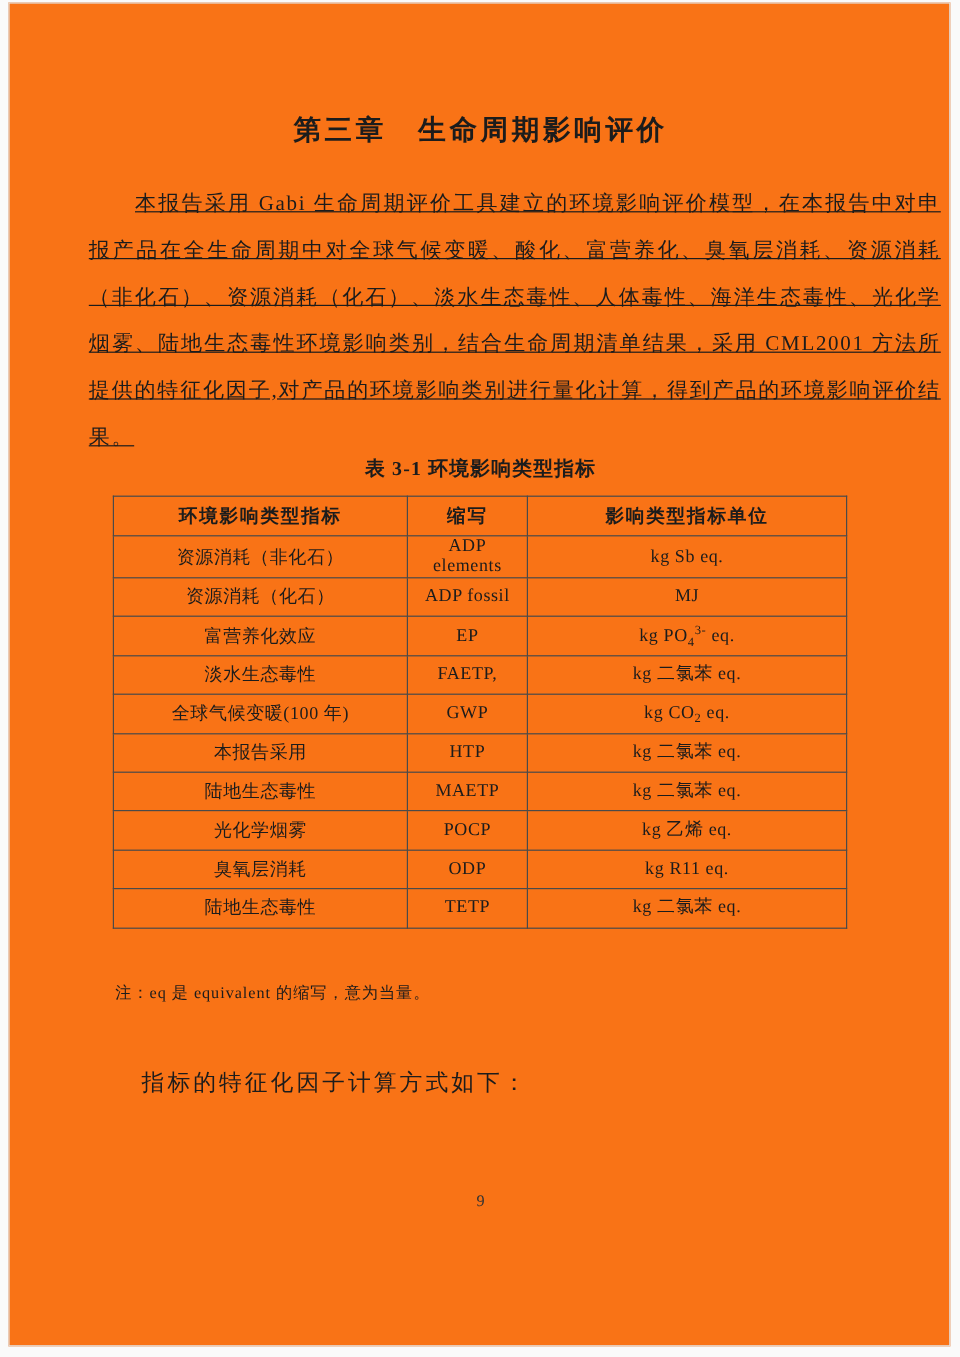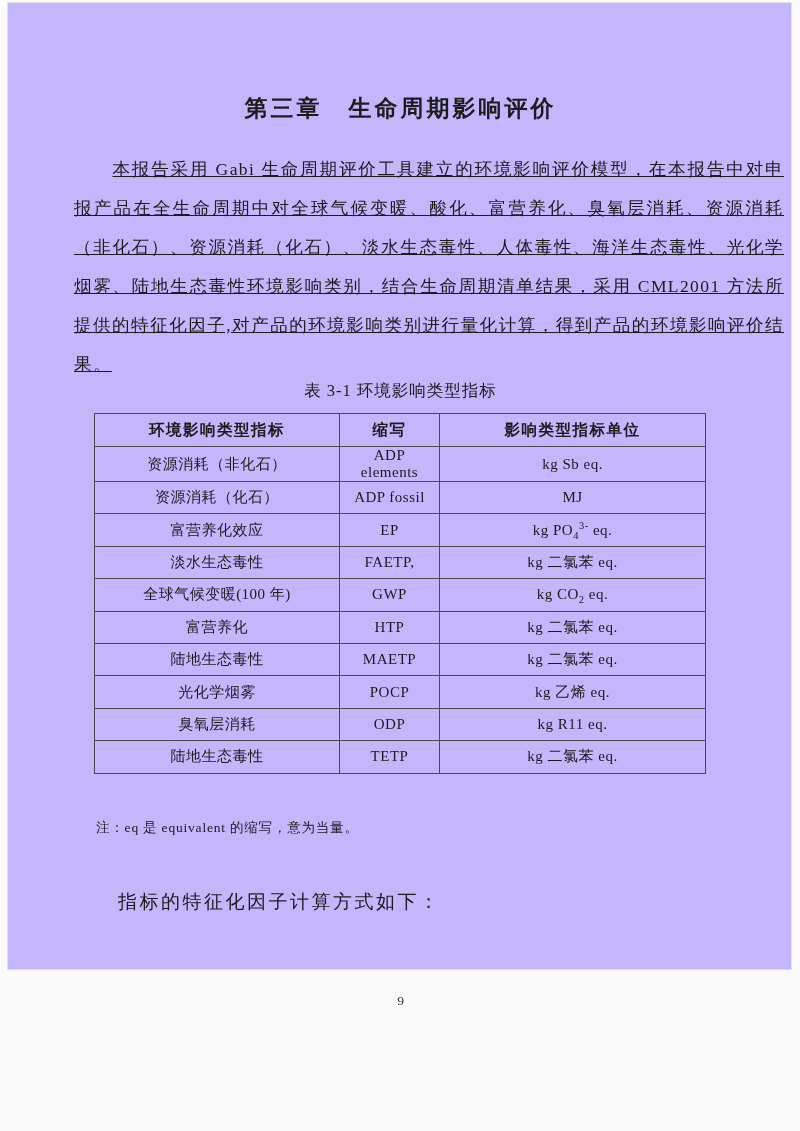--- a/index.html
+++ b/index.html
@@ -3,35 +3,35 @@
 <meta charset="utf-8">
 <style>
   html,body{margin:0;padding:0;}
   body{
     width:800px;height:1131px;position:relative;
     background:#fafafa;
     font-family:"Liberation Serif","DejaVu Serif",serif;
     color:#1c1c1c;
   }
   .page{
-    position:absolute;left:7px;top:2px;width:785px;height:968px;
-    background:#c4b5fd;border:1px solid #e2e2e2;box-sizing:border-box;
+    position:absolute;left:7px;top:2px;width:785px;height:1120px;
+    background:#f97316;border:1px solid #e2e2e2;box-sizing:border-box;
   }
   .chapter-title{
     position:absolute;top:90px;left:0;width:785px;
     text-align:center;font-size:23px;font-weight:bold;letter-spacing:3px;
   }
   .intro{
     position:absolute;left:66px;top:147px;width:710px;
     font-size:17.5px;line-height:39px;letter-spacing:1.4px;
     text-align:justify;text-indent:2.2em;margin:0;text-decoration:underline;
   }
   .caption{
     position:absolute;top:377px;left:0;width:785px;
-    text-align:center;font-size:16.5px;font-weight:normal;letter-spacing:1px;
+    text-align:center;font-size:16.5px;font-weight:bold;letter-spacing:1px;
   }
   table.impact{
     position:absolute;left:86px;top:410px;width:611px;
     border-collapse:collapse;table-layout:fixed;
   }
   table.impact th,table.impact td{
     border:1px solid #4a4a4a;text-align:center;vertical-align:middle;
     padding:0 4px;overflow:hidden;
   }
   table.impact th{
@@ -107,21 +107,21 @@
         <td>淡水生态毒性</td>
         <td>FAETP,</td>
         <td><span>kg 二氯苯 eq.</span><sub></sub><sup></sup><span></span></td>
       </tr>
       <tr>
         <td>全球气候变暖(100 年)</td>
         <td>GWP</td>
         <td><span>kg CO</span><sub>2</sub><sup></sup><span> eq.</span></td>
       </tr>
       <tr>
-        <td>富营养化</td>
+        <td>本报告采用</td>
         <td>HTP</td>
         <td><span>kg 二氯苯 eq.</span><sub></sub><sup></sup><span></span></td>
       </tr>
       <tr>
         <td>陆地生态毒性</td>
         <td>MAETP</td>
         <td><span>kg 二氯苯 eq.</span><sub></sub><sup></sup><span></span></td>
       </tr>
       <tr>
         <td>光化学烟雾</td>

